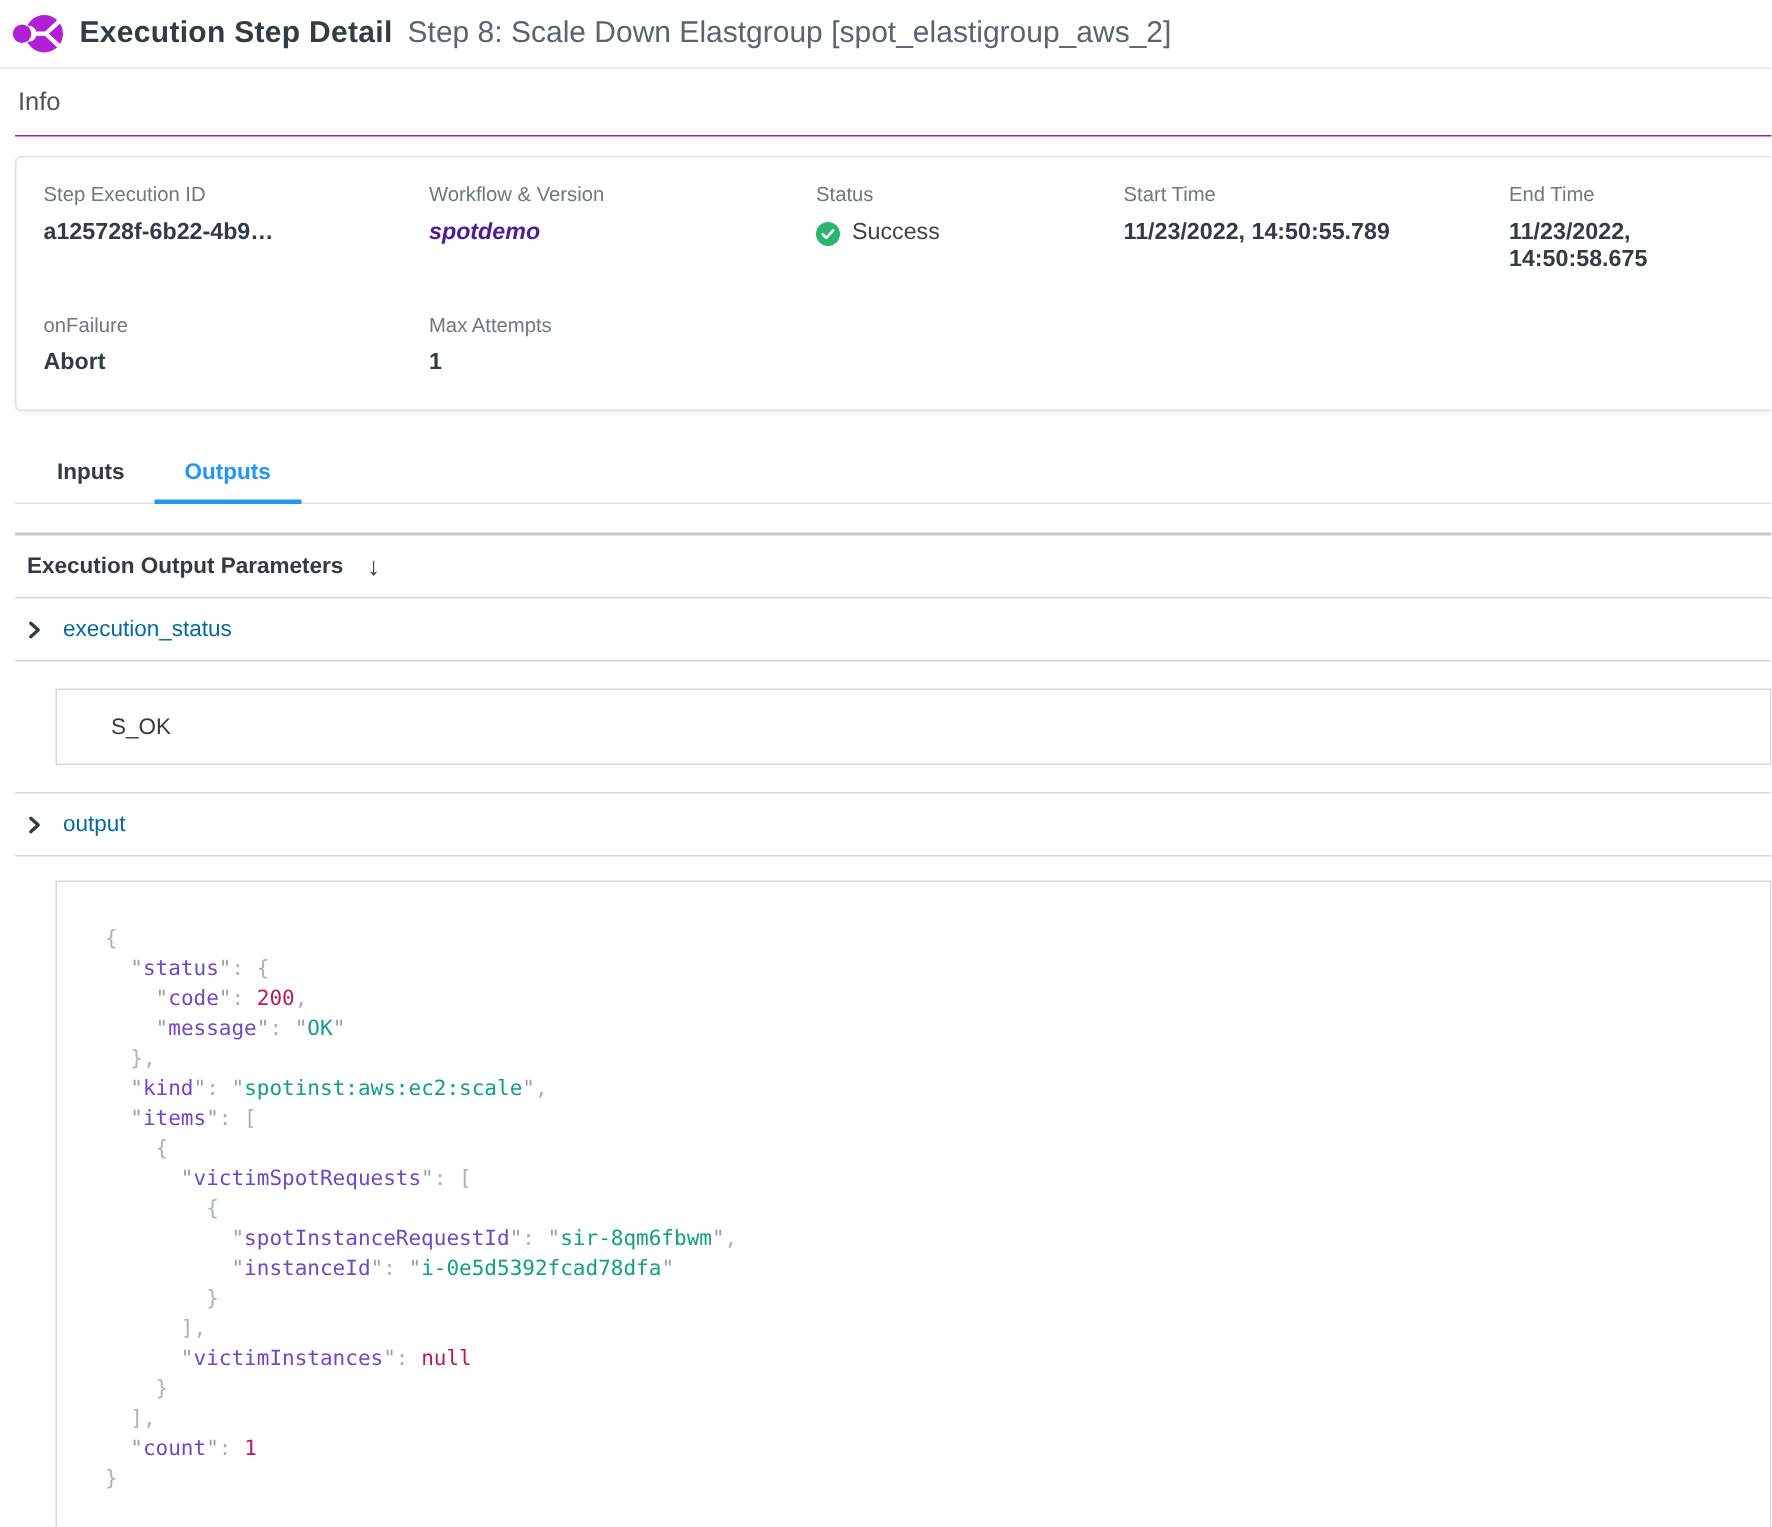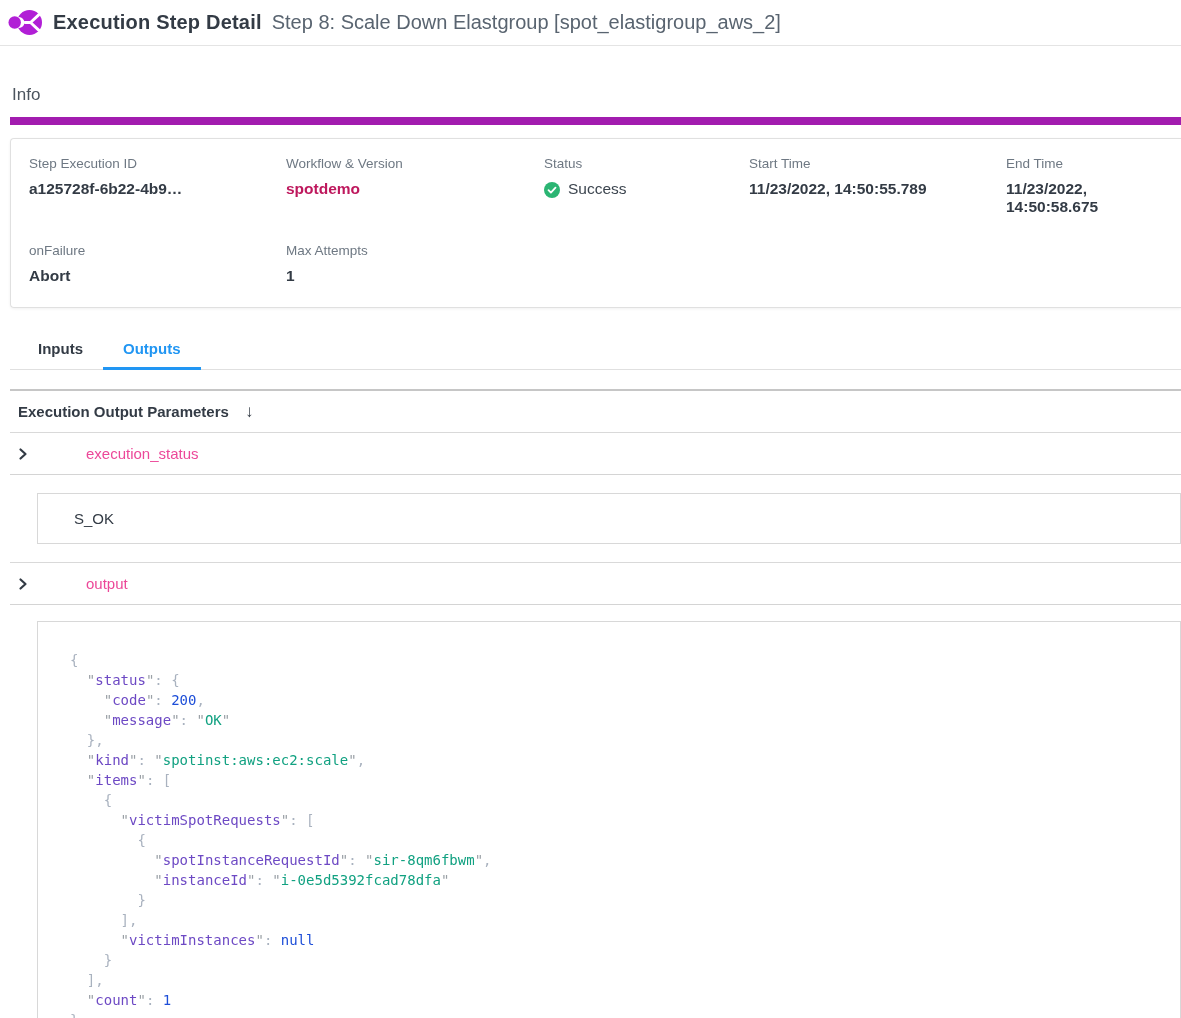--- a/index.html
+++ b/index.html
@@ -17,38 +17,38 @@
     border-bottom: 1px solid #e4e4e4;
   }
   .logo { width: 37px; height: 35px; flex: 0 0 auto; margin-right: 10px; }
   .page-title { font-size: 20px; font-weight: 700; color: #333b45; letter-spacing: .2px; }
   .page-subtitle { font-size: 20px; font-weight: 400; color: #596470; margin-left: 10px; }
 
   .container { padding: 0 0 0 10px; }
 
   
   .section-heading {
-    margin-top: 39px; padding: 0 0 12px 2px;
+    margin-top: 12px; padding: 0 0 12px 2px;
     font-size: 17px; color: #4c555f;
-    border-bottom: 8px solid #a21caf;
+    border-bottom: 1px solid #a21caf;
   }
   .info-card {
     margin-top: 13px;
     border: 1px solid #e0e0e0;
     border-radius: 4px 0 0 4px;
     border-right: none;
     box-shadow: 0 1px 3px rgba(0,0,0,.06);
     padding: 17px 0 22px 18px;
     display: grid;
     grid-template-columns: 257px 258px 205px 257px 1fr;
     grid-row-gap: 27px;
   }
   .field-label { font-size: 13.5px; color: #6e7883; margin-bottom: 9px; }
   .field-value { font-size: 15.5px; font-weight: 700; color: #333b45; }
-  .field-value.link { color: #be185d; font-weight: 700; text-decoration: none; cursor: pointer; }
+  .field-value.link { color: #4c1d95; font-weight: 700; text-decoration: none; cursor: pointer; font-style: italic; }
   .status-line { display: flex; align-items: flex-end; }
   .status-line svg { margin-right: 8px; }
   .status-text { font-size: 15.5px; font-weight: 400; color: #3c454f; }
 
   
   .tabs {
     display: flex; margin-top: 24px; padding-left: 8px;
     border-bottom: 1px solid #e0e0e0;
   }
   .tab {
@@ -73,21 +73,21 @@
   .params-title { font-size: 15px; font-weight: 700; color: #333b45; }
   .down-arrow { margin-left: 16px; font-size: 17px; font-weight: 700; color: #333b45; cursor: pointer; line-height: 1; }
 
   .expand-row {
     display: flex; align-items: center;
     padding: 12px 0 12px 6px;
     border-bottom: 1px solid #d4d4d4;
     cursor: pointer;
   }
   .chevron { width: 14px; height: 14px; margin-right: 12px; flex: 0 0 auto; }
-  .expand-label { font-size: 15px; color: #ec4899; margin-left: 44px; }
+  .expand-label { font-size: 15px; color: #0369a1; }
 
   .value-box {
     margin: 18px 0 18px 27px;
     border: 1px solid #d8d8d8;
     padding: 16px 36px;
     font-size: 15px; color: #333b45;
   }
   .full-divider { border-bottom: 1px solid #d9d9d9; }
 
   .code-box {
@@ -98,21 +98,21 @@
   }
   .code-box pre {
     font-family: "DejaVu Sans Mono", "Liberation Mono", monospace;
     font-size: 14px; line-height: 20px;
     white-space: pre;
   }
   .tok-w { color: #a9b2bf; }
   .tok-q { color: #9aa0a6; }
   .tok-k { color: #6d49c4; }
   .tok-s { color: #11a181; }
-  .tok-n { color: #1d4ed8; }
+  .tok-n { color: #be185d; }
 </style>
 </head>
 <body>
 
 <div class="page-header">
   <svg class="logo" viewBox="0 0 37 35">
     <circle cx="23.5" cy="17.5" r="12.5" fill="#b11fd6"></circle>
     <circle cx="13" cy="17.5" r="5.4" fill="#ffffff"></circle>
     <g stroke="#ffffff" stroke-width="2.9" fill="none" stroke-linecap="round">
       <path d="M19 17.5h5.5"></path>

